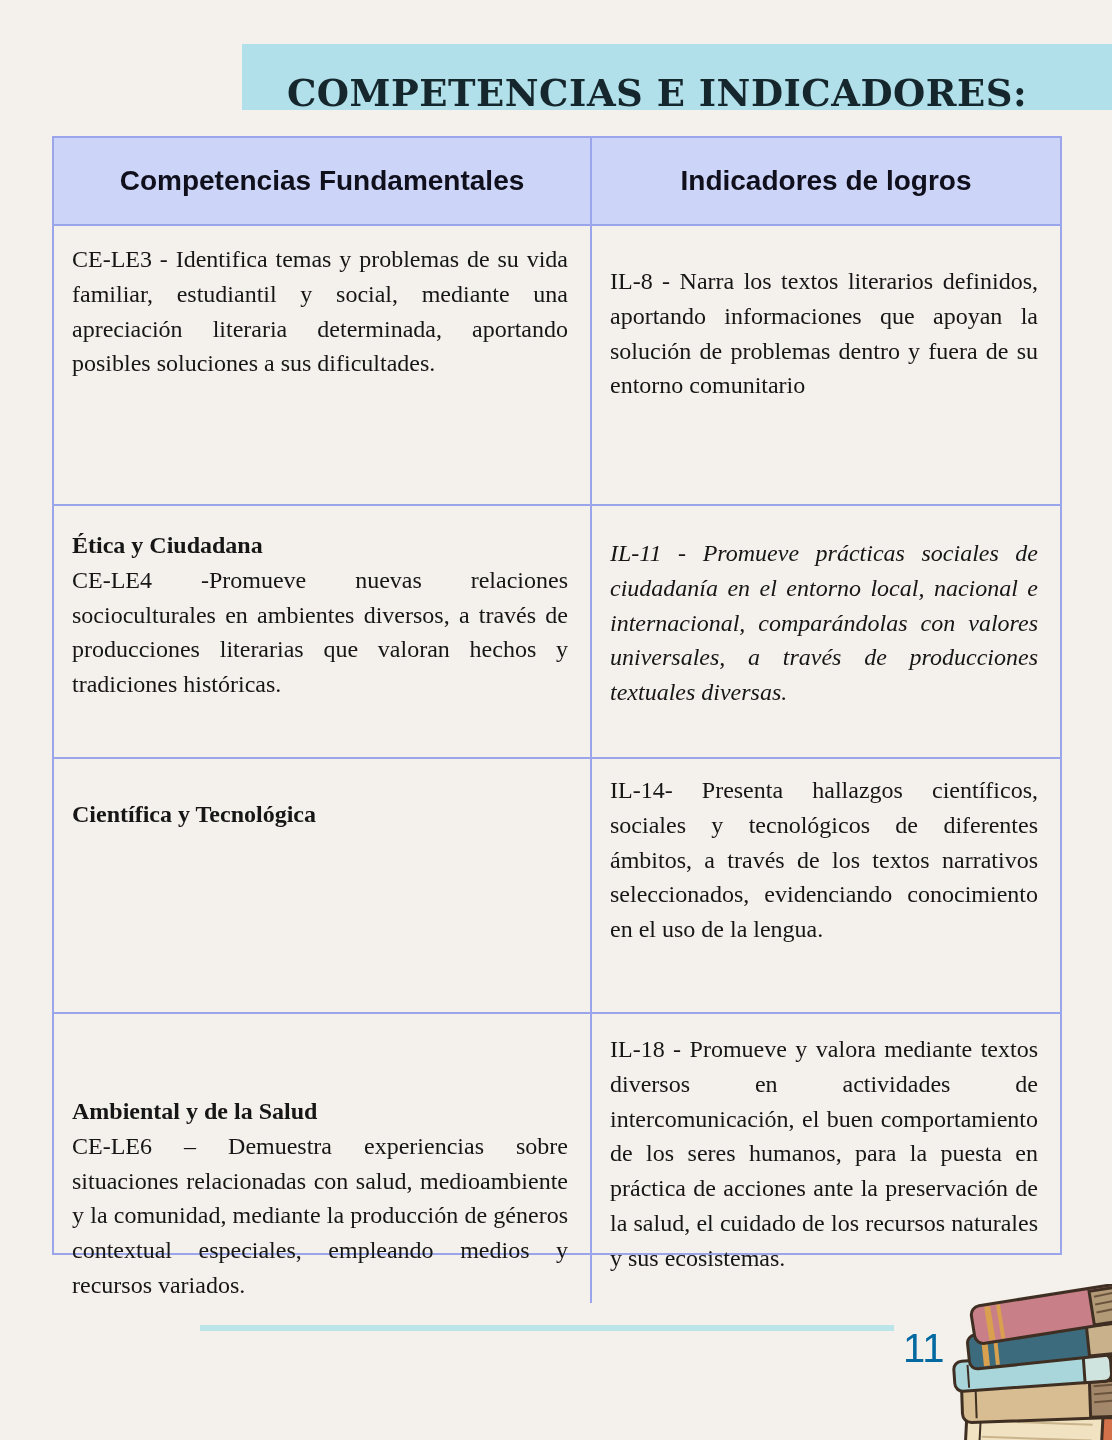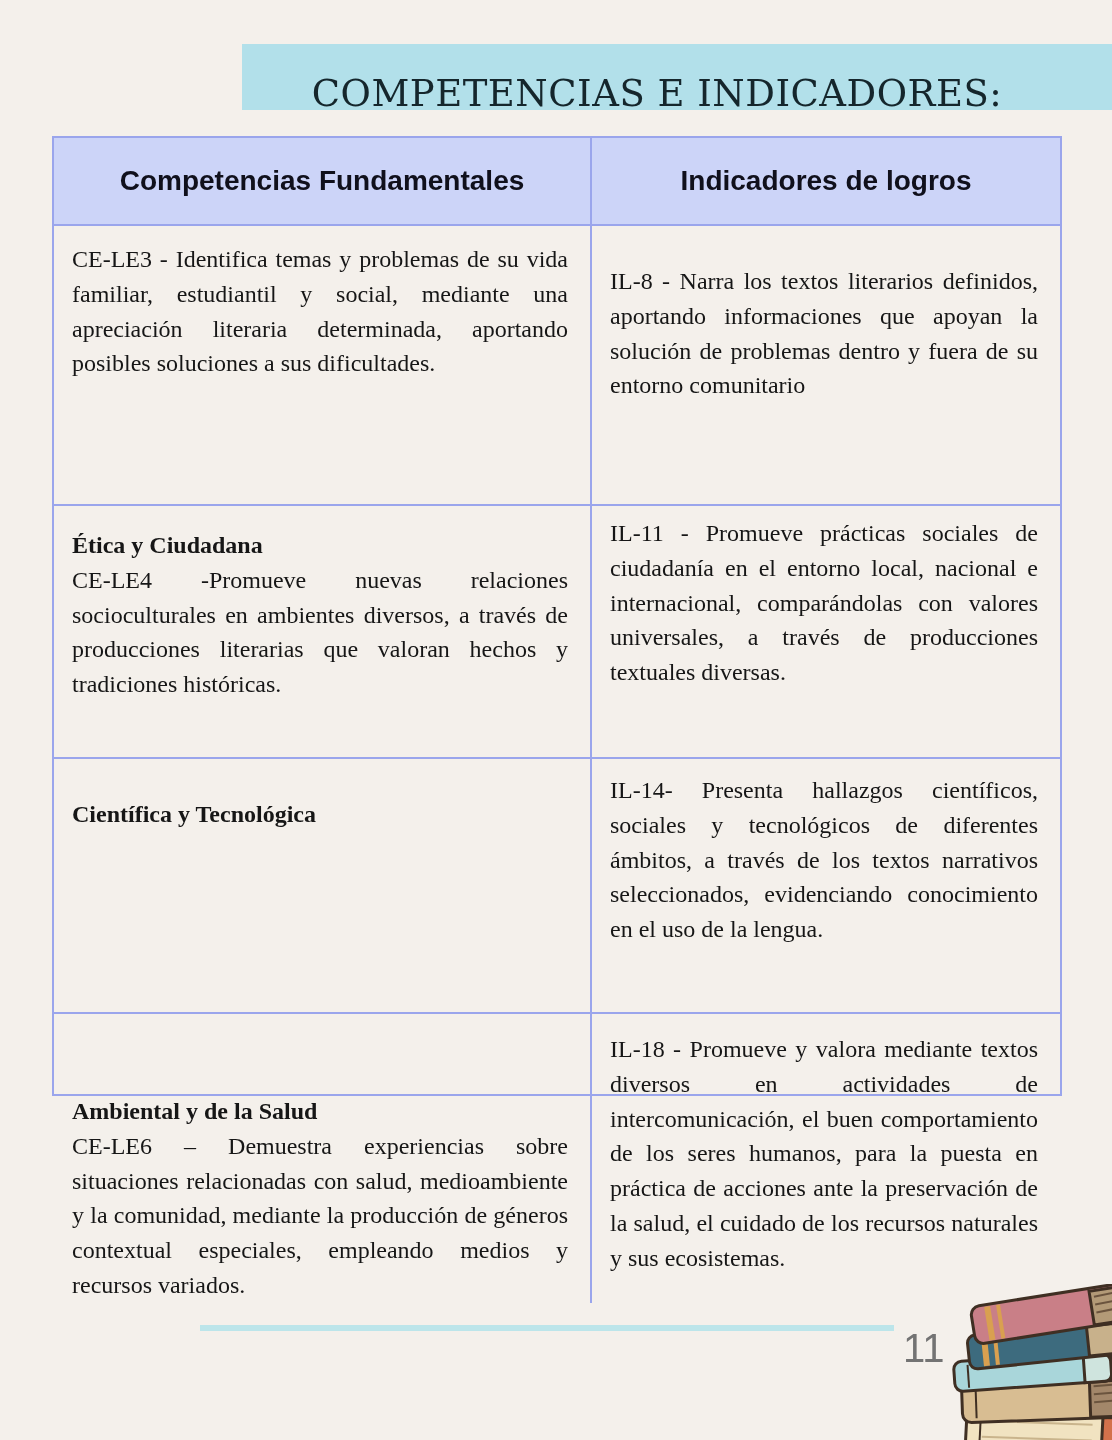--- a/index.html
+++ b/index.html
@@ -20,29 +20,29 @@
     overflow:hidden;
   }
   .banner{
     position:absolute; left:242px; top:44px; width:870px; height:66px;
     background:var(--banner);
     display:flex; align-items:center; justify-content:center;
     padding-right:40px;
   }
   .banner h1{
     font-family:"DejaVu Serif", serif;
-    font-weight:400;
+    font-weight:700;
     font-size:37px;
     letter-spacing:0.5px;
     color:#15262c;
     white-space:nowrap;
     margin-top:32px;
   }
   .comp-table{
-    position:absolute; left:52px; top:136px; width:1010px; height:960px;
+    position:absolute; left:52px; top:136px; width:1010px; height:1119px;
     border:2px solid var(--border);
     display:grid;
     grid-template-columns:536px 1fr;
     grid-template-rows:86px 280px 253px 255px 1fr;
     background:transparent;
     z-index:1;
   }
   .cell{ border-top:2px solid var(--border); }
   .col-right{ border-left:2px solid var(--border); }
   .th{
@@ -51,33 +51,33 @@
     display:flex; align-items:center; justify-content:center;
     font-family:"Liberation Sans", sans-serif;
     font-weight:700; font-size:28px; color:#10101c;
   }
   .td{ padding:0 22px 0 18px; font-size:24px; line-height:1.45; }
   .td p{ text-align:justify; text-align-last:left; }
   .cell-head{ font-weight:700; }
   .r1l{ padding-top:16px; }
   .r1r{ padding-top:38px; }
   .r2l{ padding-top:22px; }
-  .r2r{ padding-top:10px; }
+  .r2r{ padding-top:30px;font-style:italic; }
   .r3l{ padding-top:38px; }
   .r3r{ padding-top:14px; }
   .r4l{ padding-top:80px; }
   .r4r{ padding-top:18px; }
   .teal-line{
     position:absolute; left:200px; top:1325px; width:694px; height:6px;
     background:var(--teal); z-index:3;
   }
   .page-number{
     position:absolute; left:903px; top:1326px;
     font-family:"Liberation Sans", sans-serif;
-    font-size:40px; color:#737373; z-index:3;
+    font-size:40px; color:#0369a1; z-index:3;
   }
   .books{
     position:absolute; left:952px; top:1284px; width:184px; height:170px;
     z-index:5;
   }
 </style>
 </head>
 <body>
 
 <div class="banner">

